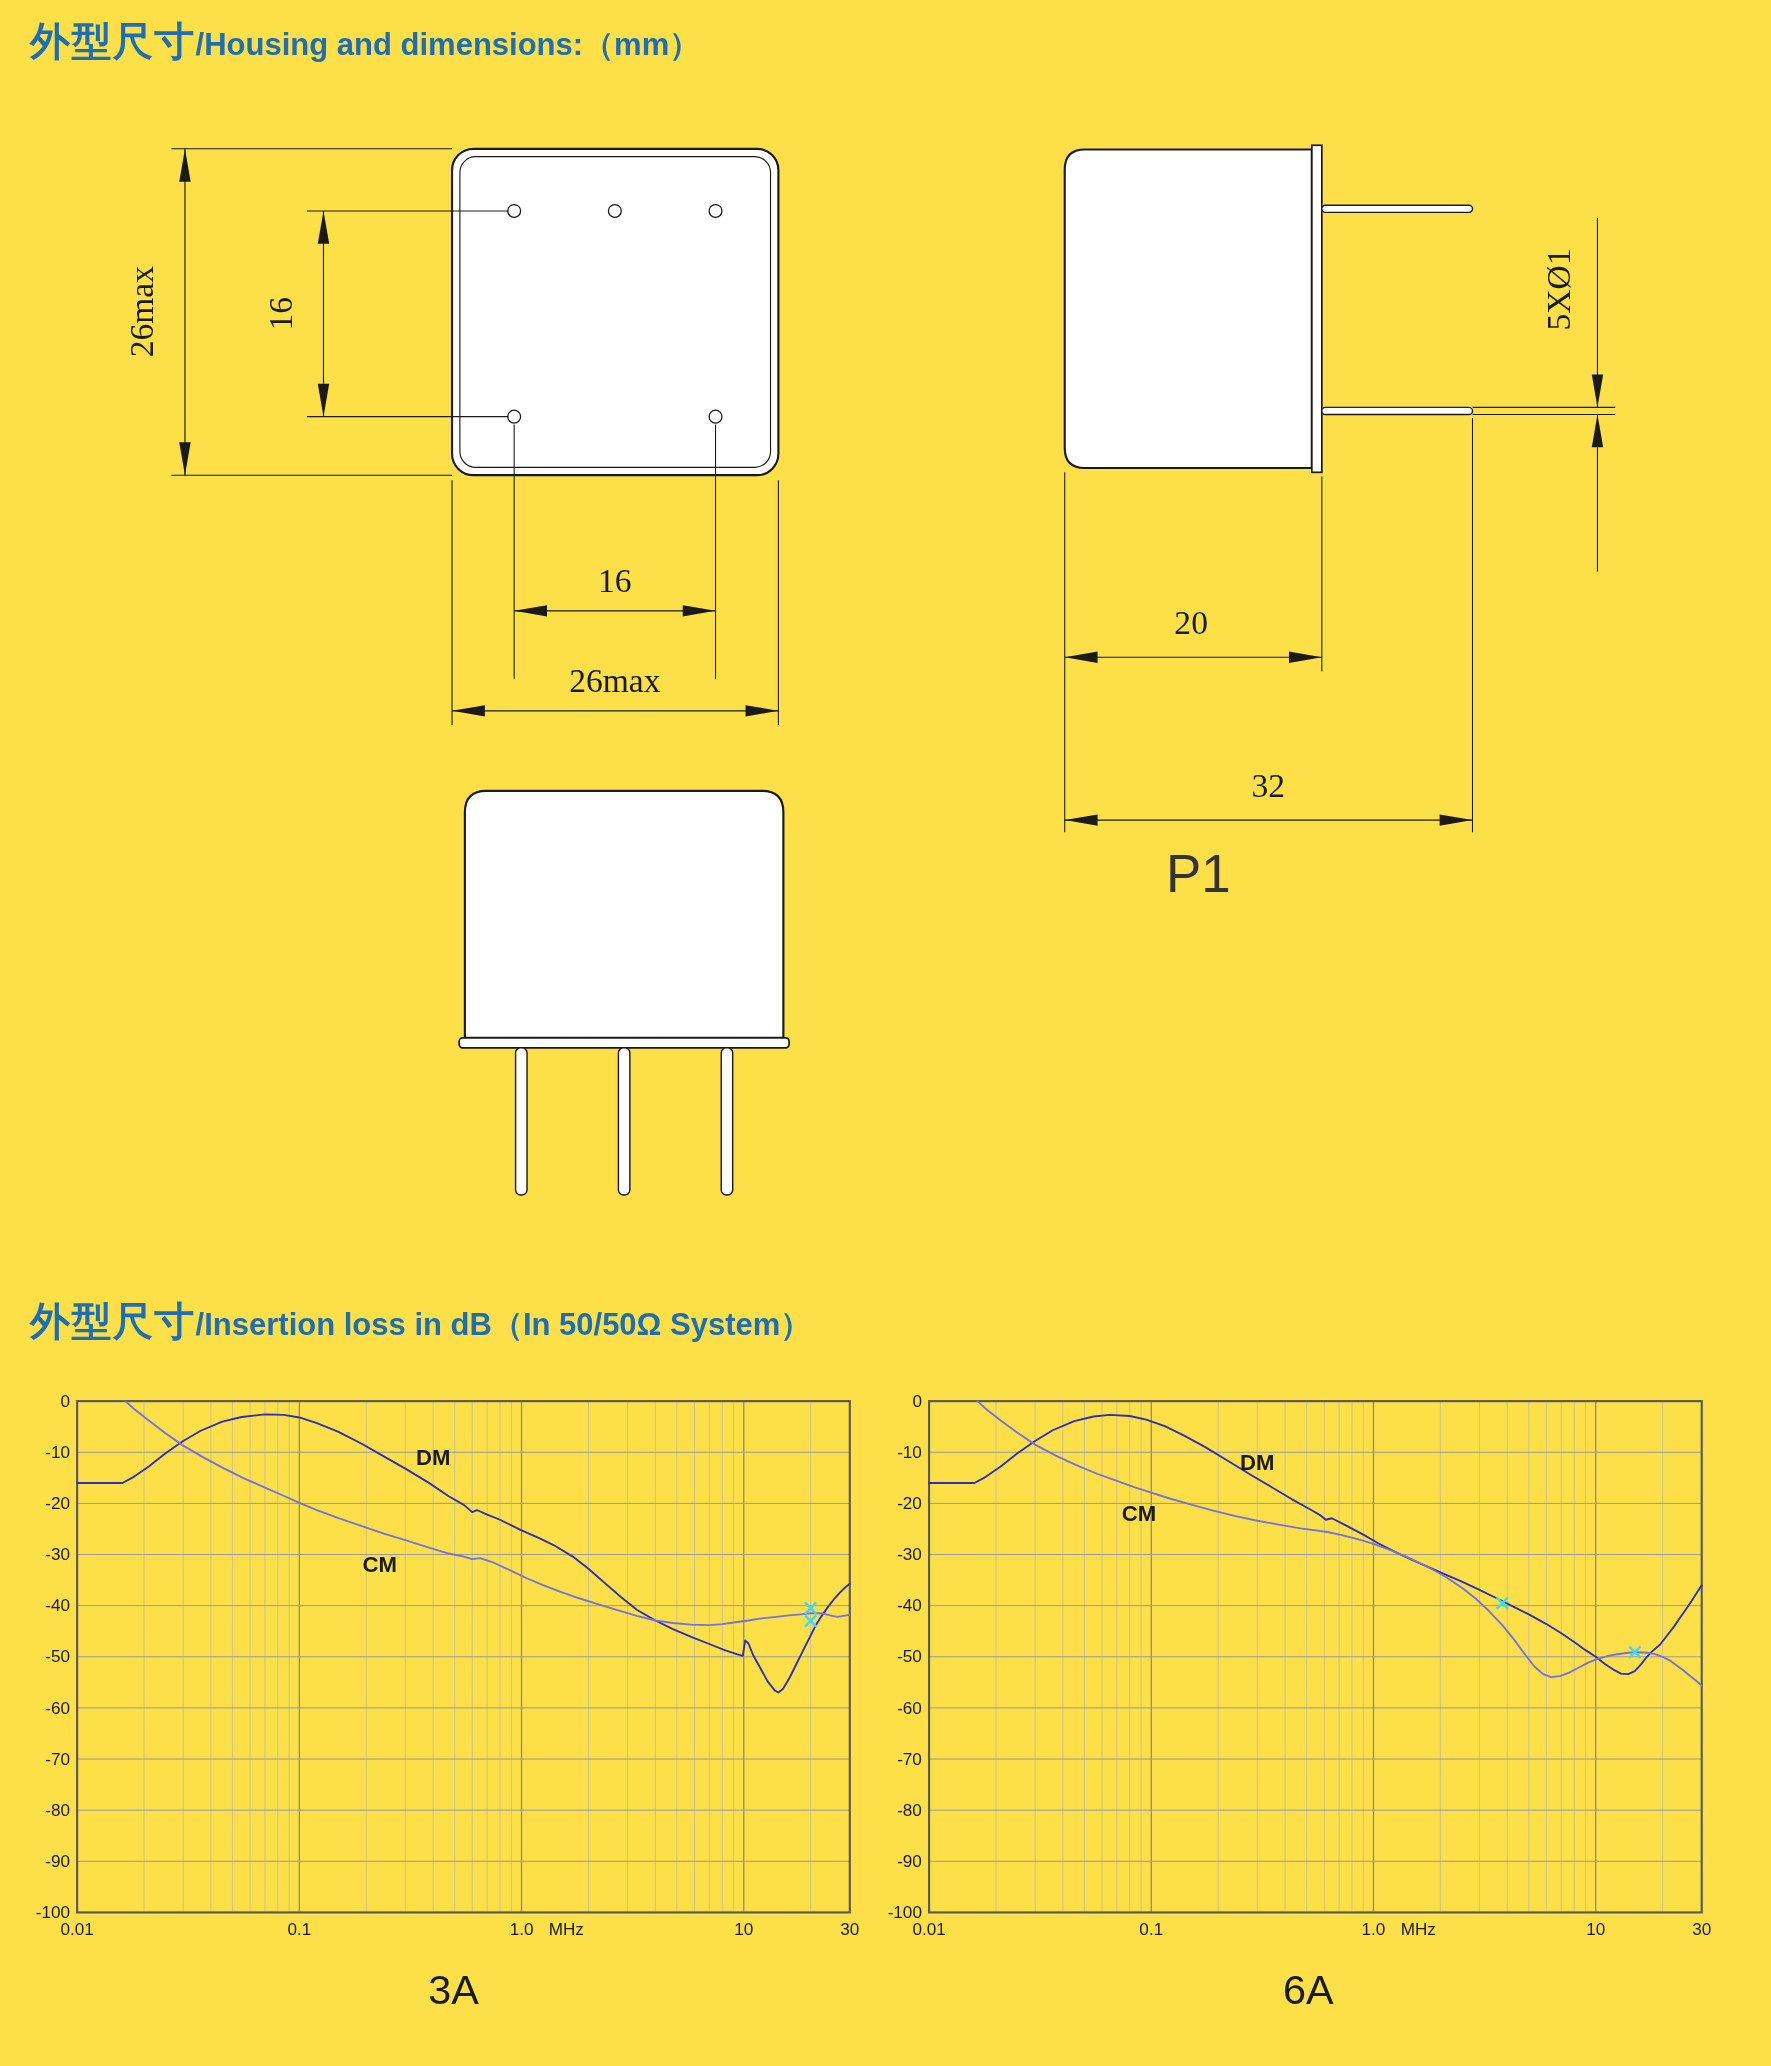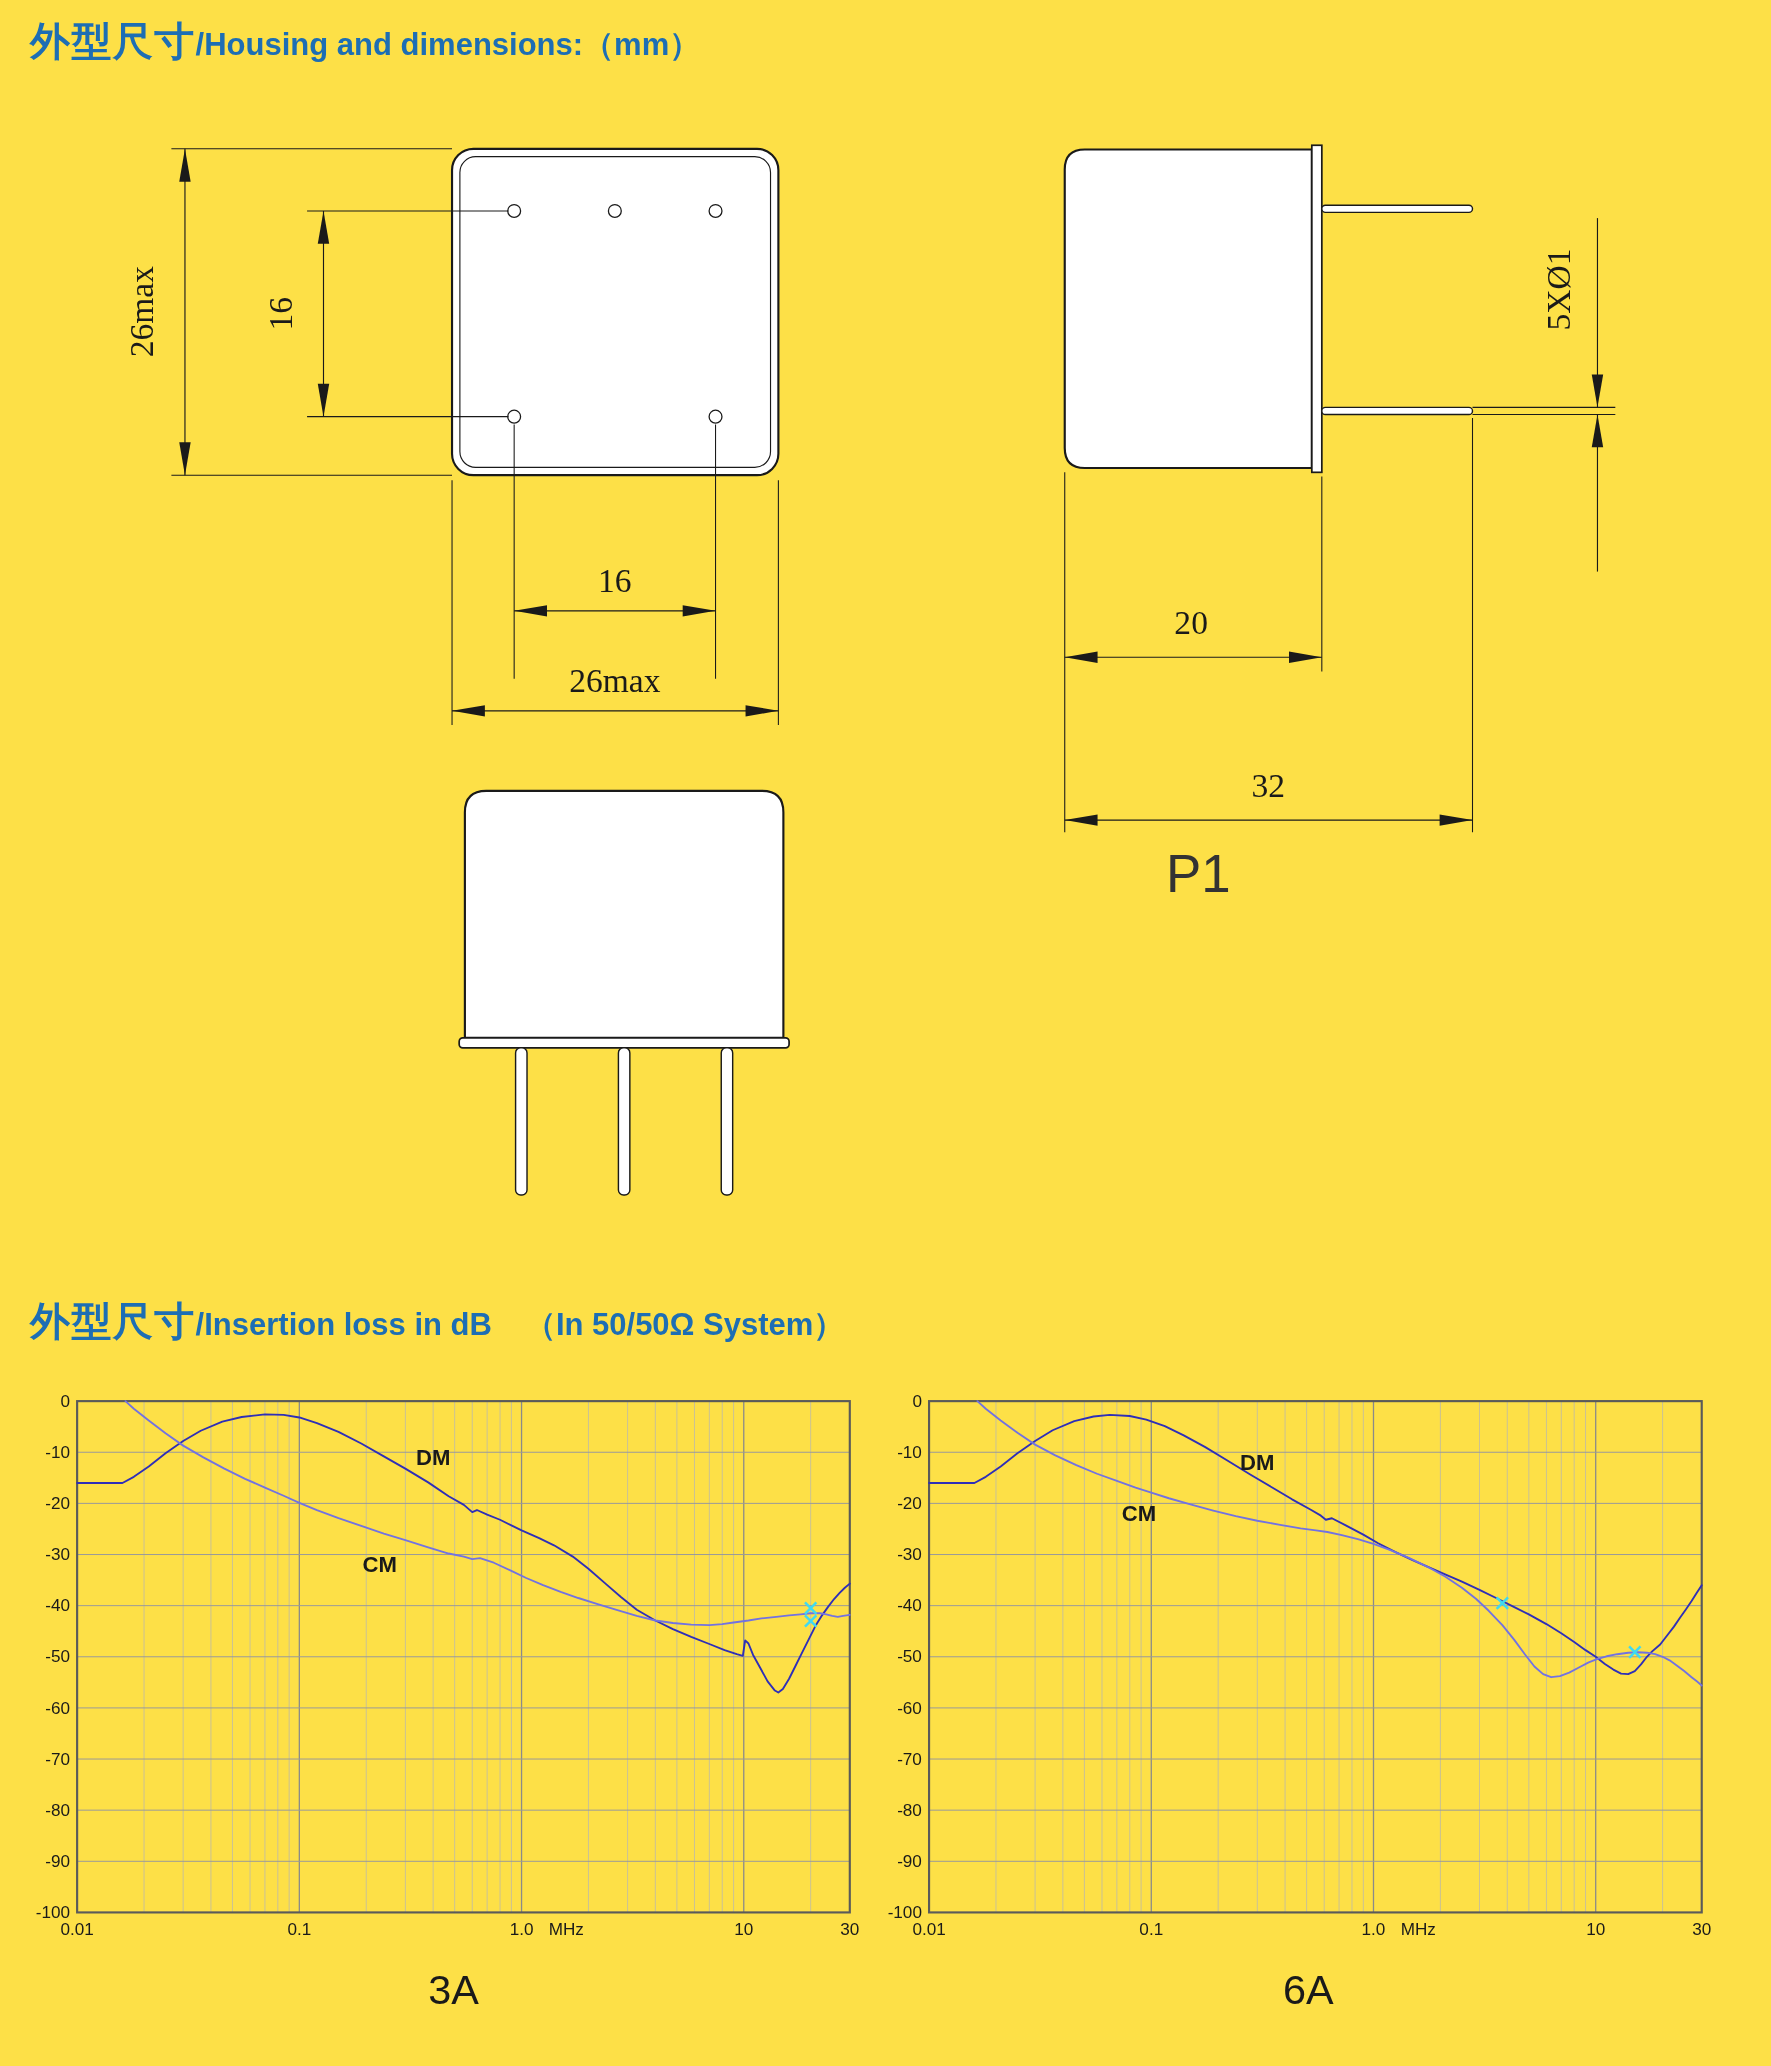--- a/index.html
+++ b/index.html
@@ -1,21 +1,21 @@
 <!DOCTYPE html>
 <html style="font-size:11.4px"><head>
 <meta charset="utf-8">
 <style>
   html,body{margin:0;padding:0;background:#fff;}
   .page{position:relative;width:1771px;height:2066px;background:#fde047;overflow:hidden;
         font-family:"Liberation Sans", sans-serif;}
   .sec-title{position:absolute;left:30px;white-space:nowrap;color:#1d6eb4;font-weight:bold;}
   .sec-title .zh{font-size:40px;letter-spacing:1.4px;}
   .sec-title .en{font-size:31px;}
-  .sec-title .note{font-size:31px;margin-left:33px;}
+  .sec-title .note{font-size:31px;}
   #title1{top:14.3px;}
   #title2{top:1294px;}
   svg{position:absolute;left:0;top:0;}
   svg text{fill:#1a1a1a;}
   .dimtxt{font-family:"Liberation Serif", serif;font-size:47px;}
   .viewlbl{font-family:"Liberation Sans", sans-serif;font-size:74px;fill:#333;}
 </style>
 </head>
 <body>
 

